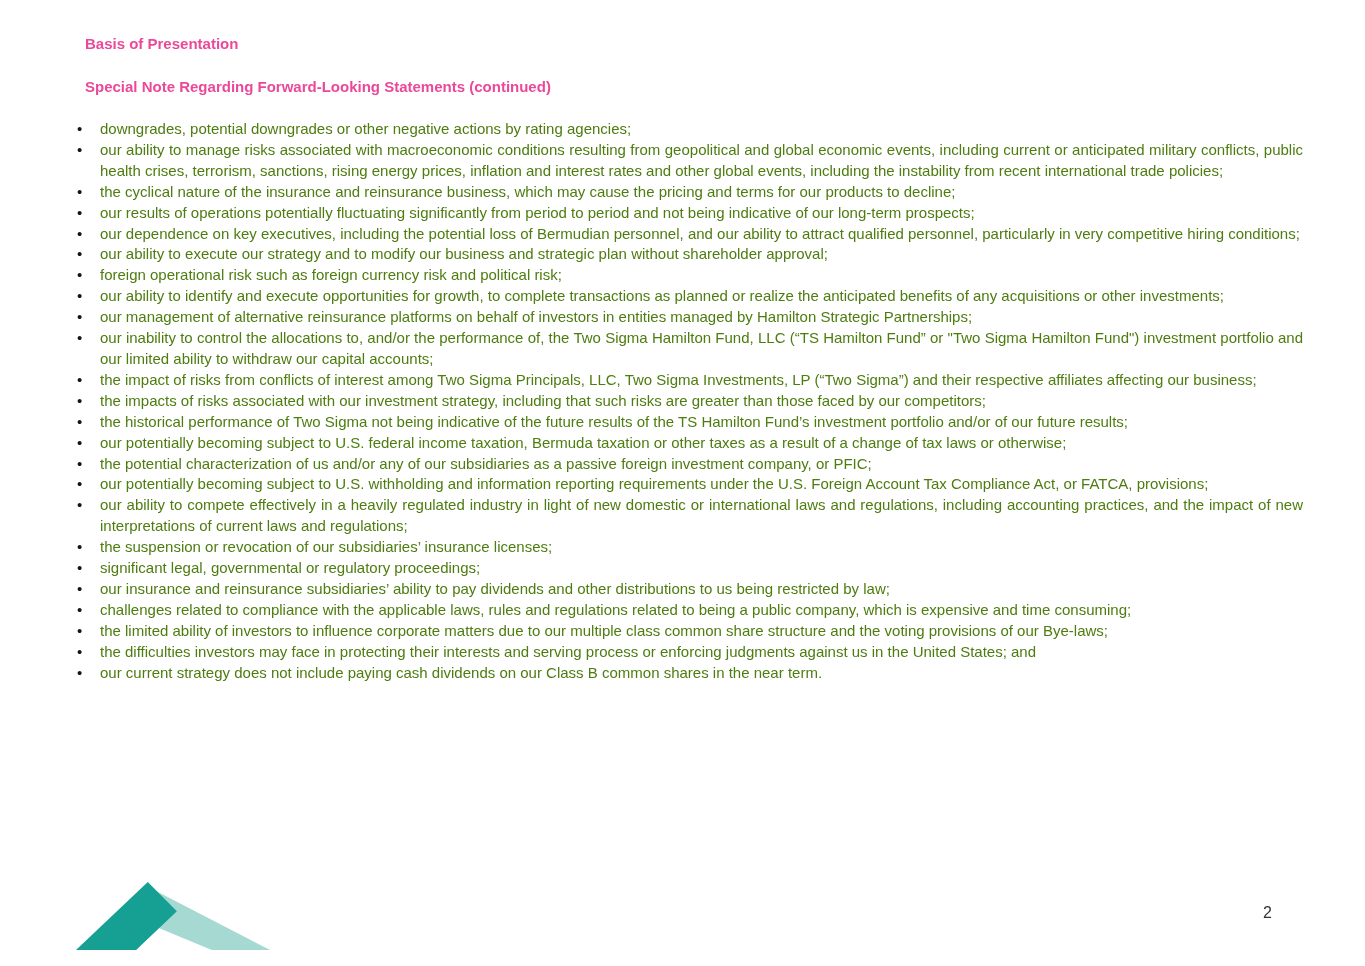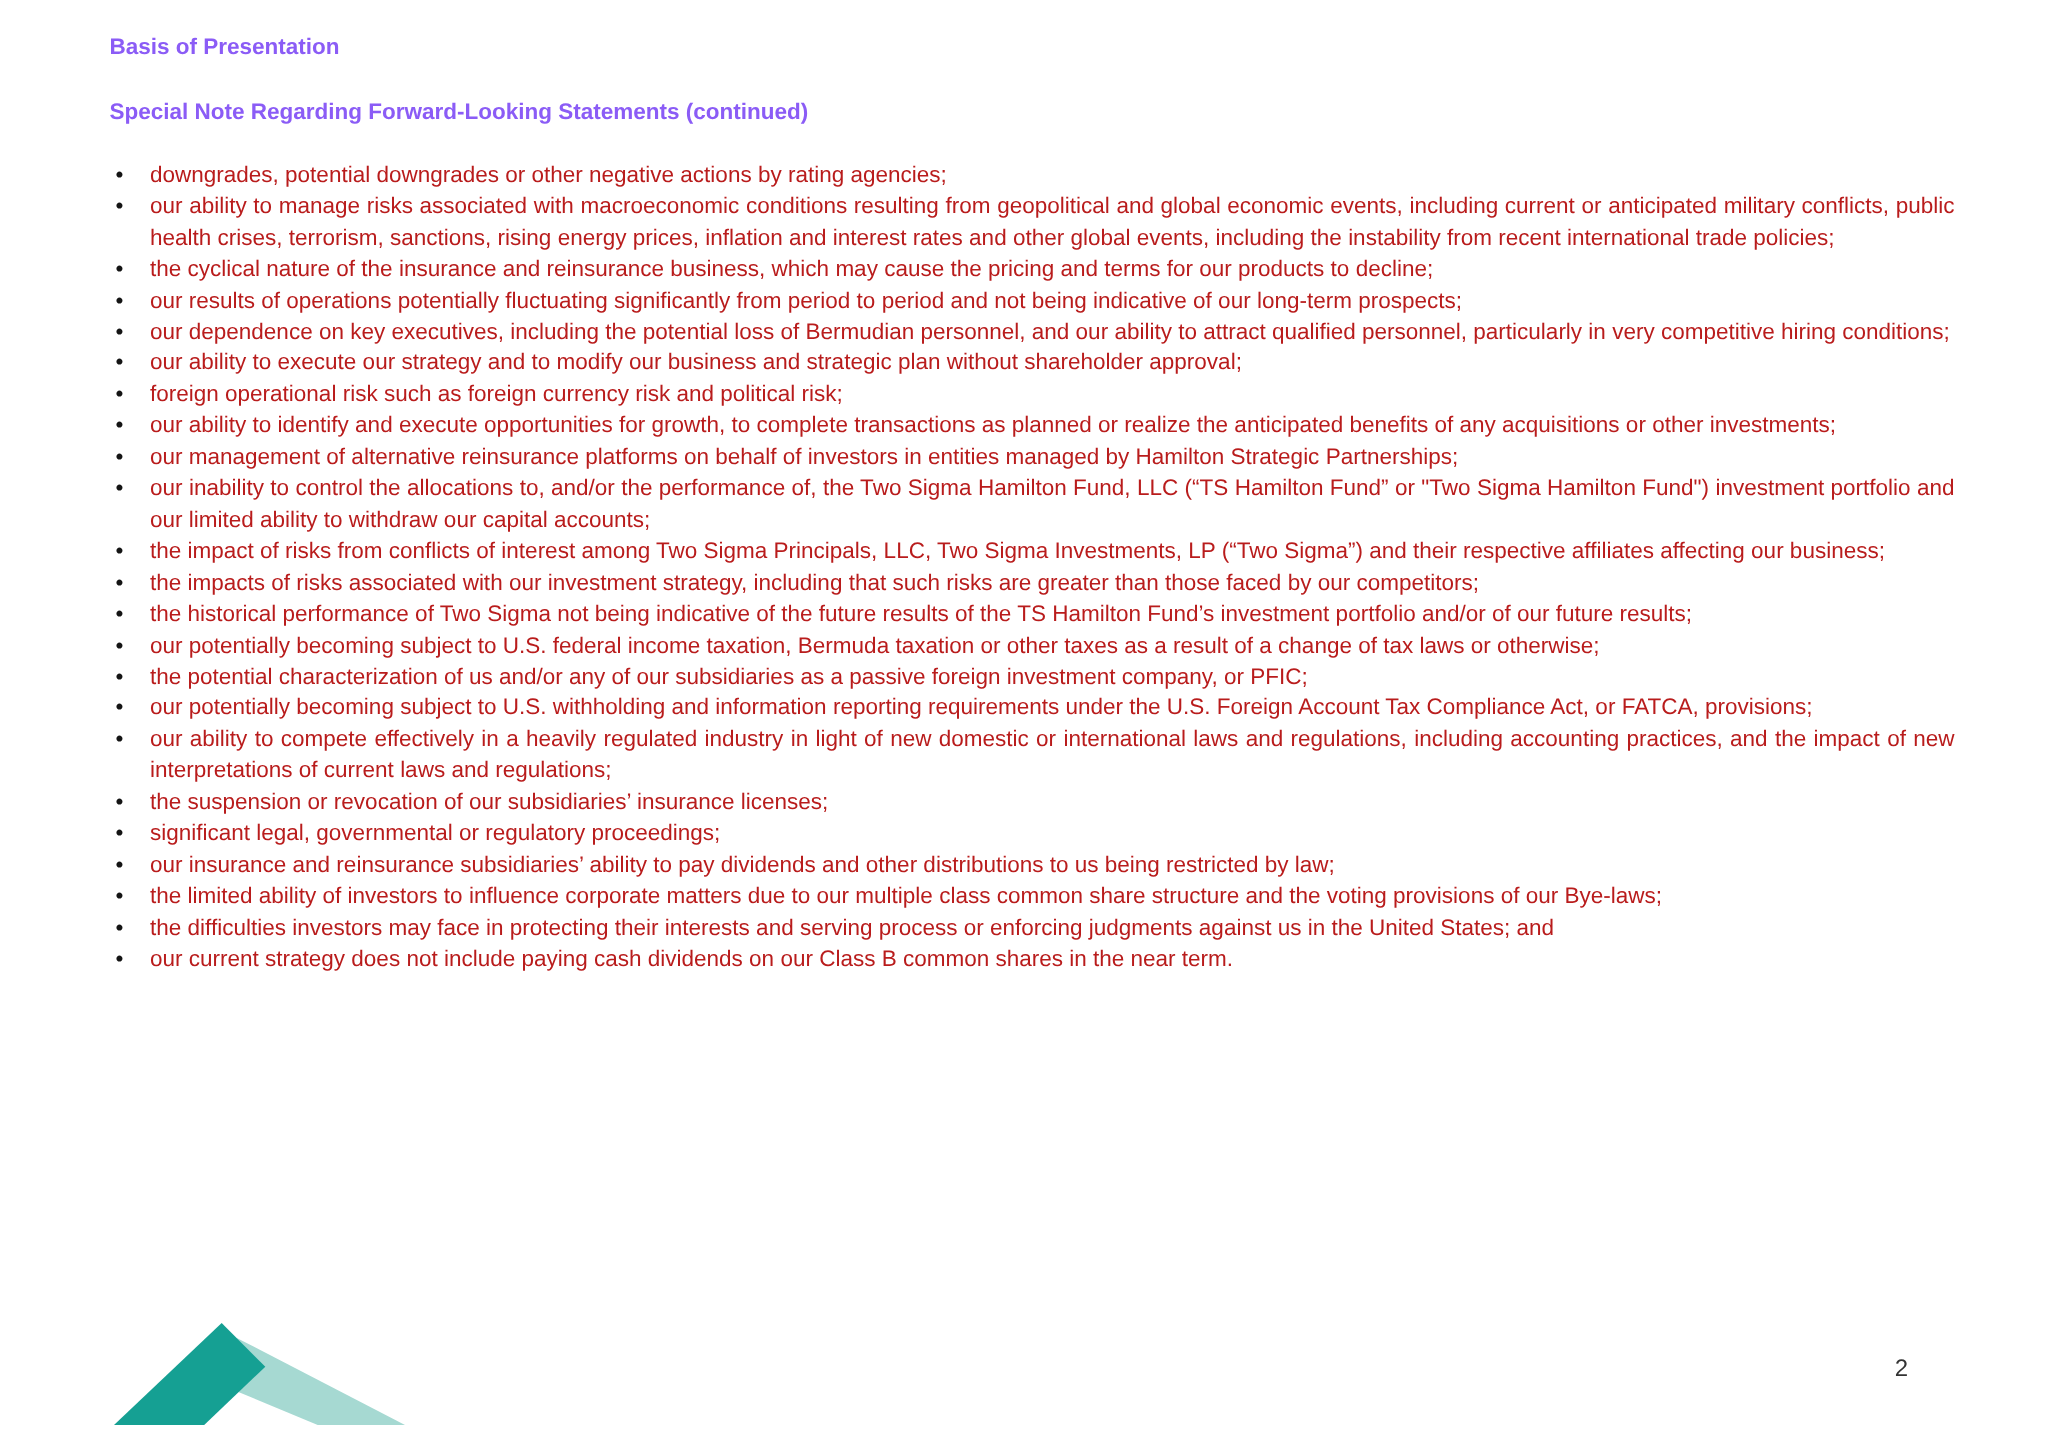--- a/index.html
+++ b/index.html
@@ -18,38 +18,38 @@
     height: 966px;
     background: #ffffff;
     overflow: hidden;
   }
   .content {
     padding: 22px 62px 0 73px;
   }
   .title, .subtitle {
     font-size: 15px;
     font-weight: bold;
-    color: #8b5cf6;
-    margin: 0;
+    color: #ec4899;
+    margin: 12px;
     line-height: 1.3;
   }
   .subtitle {
     margin-top: 23px;
   }
   ul.bullets {
     list-style: none;
     margin: 23px 0 0 0;
     padding: 0;
   }
   ul.bullets li {
     position: relative;
     padding-left: 27px;
     font-size: 15px;
     line-height: 20.9px;
-    color: #b91c1c;
+    color: #4d7c0f;
     text-align: justify;
   }
   ul.bullets li::before {
     content: "\2022";
     position: absolute;
     left: 4px;
     color: #141414;
   }
   .page-number {
     position: absolute;
@@ -87,20 +87,21 @@
         <li>the impact of risks from conflicts of interest among Two Sigma Principals, LLC, Two Sigma Investments, LP (“Two Sigma”) and their respective affiliates affecting our business;</li>
         <li>the impacts of risks associated with our investment strategy, including that such risks are greater than those faced by our competitors;</li>
         <li>the historical performance of Two Sigma not being indicative of the future results of the TS Hamilton Fund’s investment portfolio and/or of our future results;</li>
         <li>our potentially becoming subject to U.S. federal income taxation, Bermuda taxation or other taxes as a result of a change of tax laws or otherwise;</li>
         <li>the potential characterization of us and/or any of our subsidiaries as a passive foreign investment company, or PFIC;</li>
         <li>our potentially becoming subject to U.S. withholding and information reporting requirements under the U.S. Foreign Account Tax Compliance Act, or FATCA, provisions;</li>
         <li>our ability to compete effectively in a heavily regulated industry in light of new domestic or international laws and regulations, including accounting practices, and the impact of new interpretations of current laws and regulations;</li>
         <li>the suspension or revocation of our subsidiaries’ insurance licenses;</li>
         <li>significant legal, governmental or regulatory proceedings;</li>
         <li>our insurance and reinsurance subsidiaries’ ability to pay dividends and other distributions to us being restricted by law;</li>
+        <li>challenges related to compliance with the applicable laws, rules and regulations related to being a public company, which is expensive and time consuming;</li>
         <li>the limited ability of investors to influence corporate matters due to our multiple class common share structure and the voting provisions of our Bye-laws;</li>
         <li>the difficulties investors may face in protecting their interests and serving process or enforcing judgments against us in the United States; and</li>
         <li>our current strategy does not include paying cash dividends on our Class B common shares in the near term.</li>
       </ul>
   </div>
 
   <svg class="logo" viewBox="0 0 200 70" aria-hidden="true">
     <polygon points="84,10 200,70 140,70 58,36" fill="#a6d9d2"></polygon>
     <polygon points="0,70 74,0 104,30 62,70" fill="#15a093"></polygon>
   </svg>

